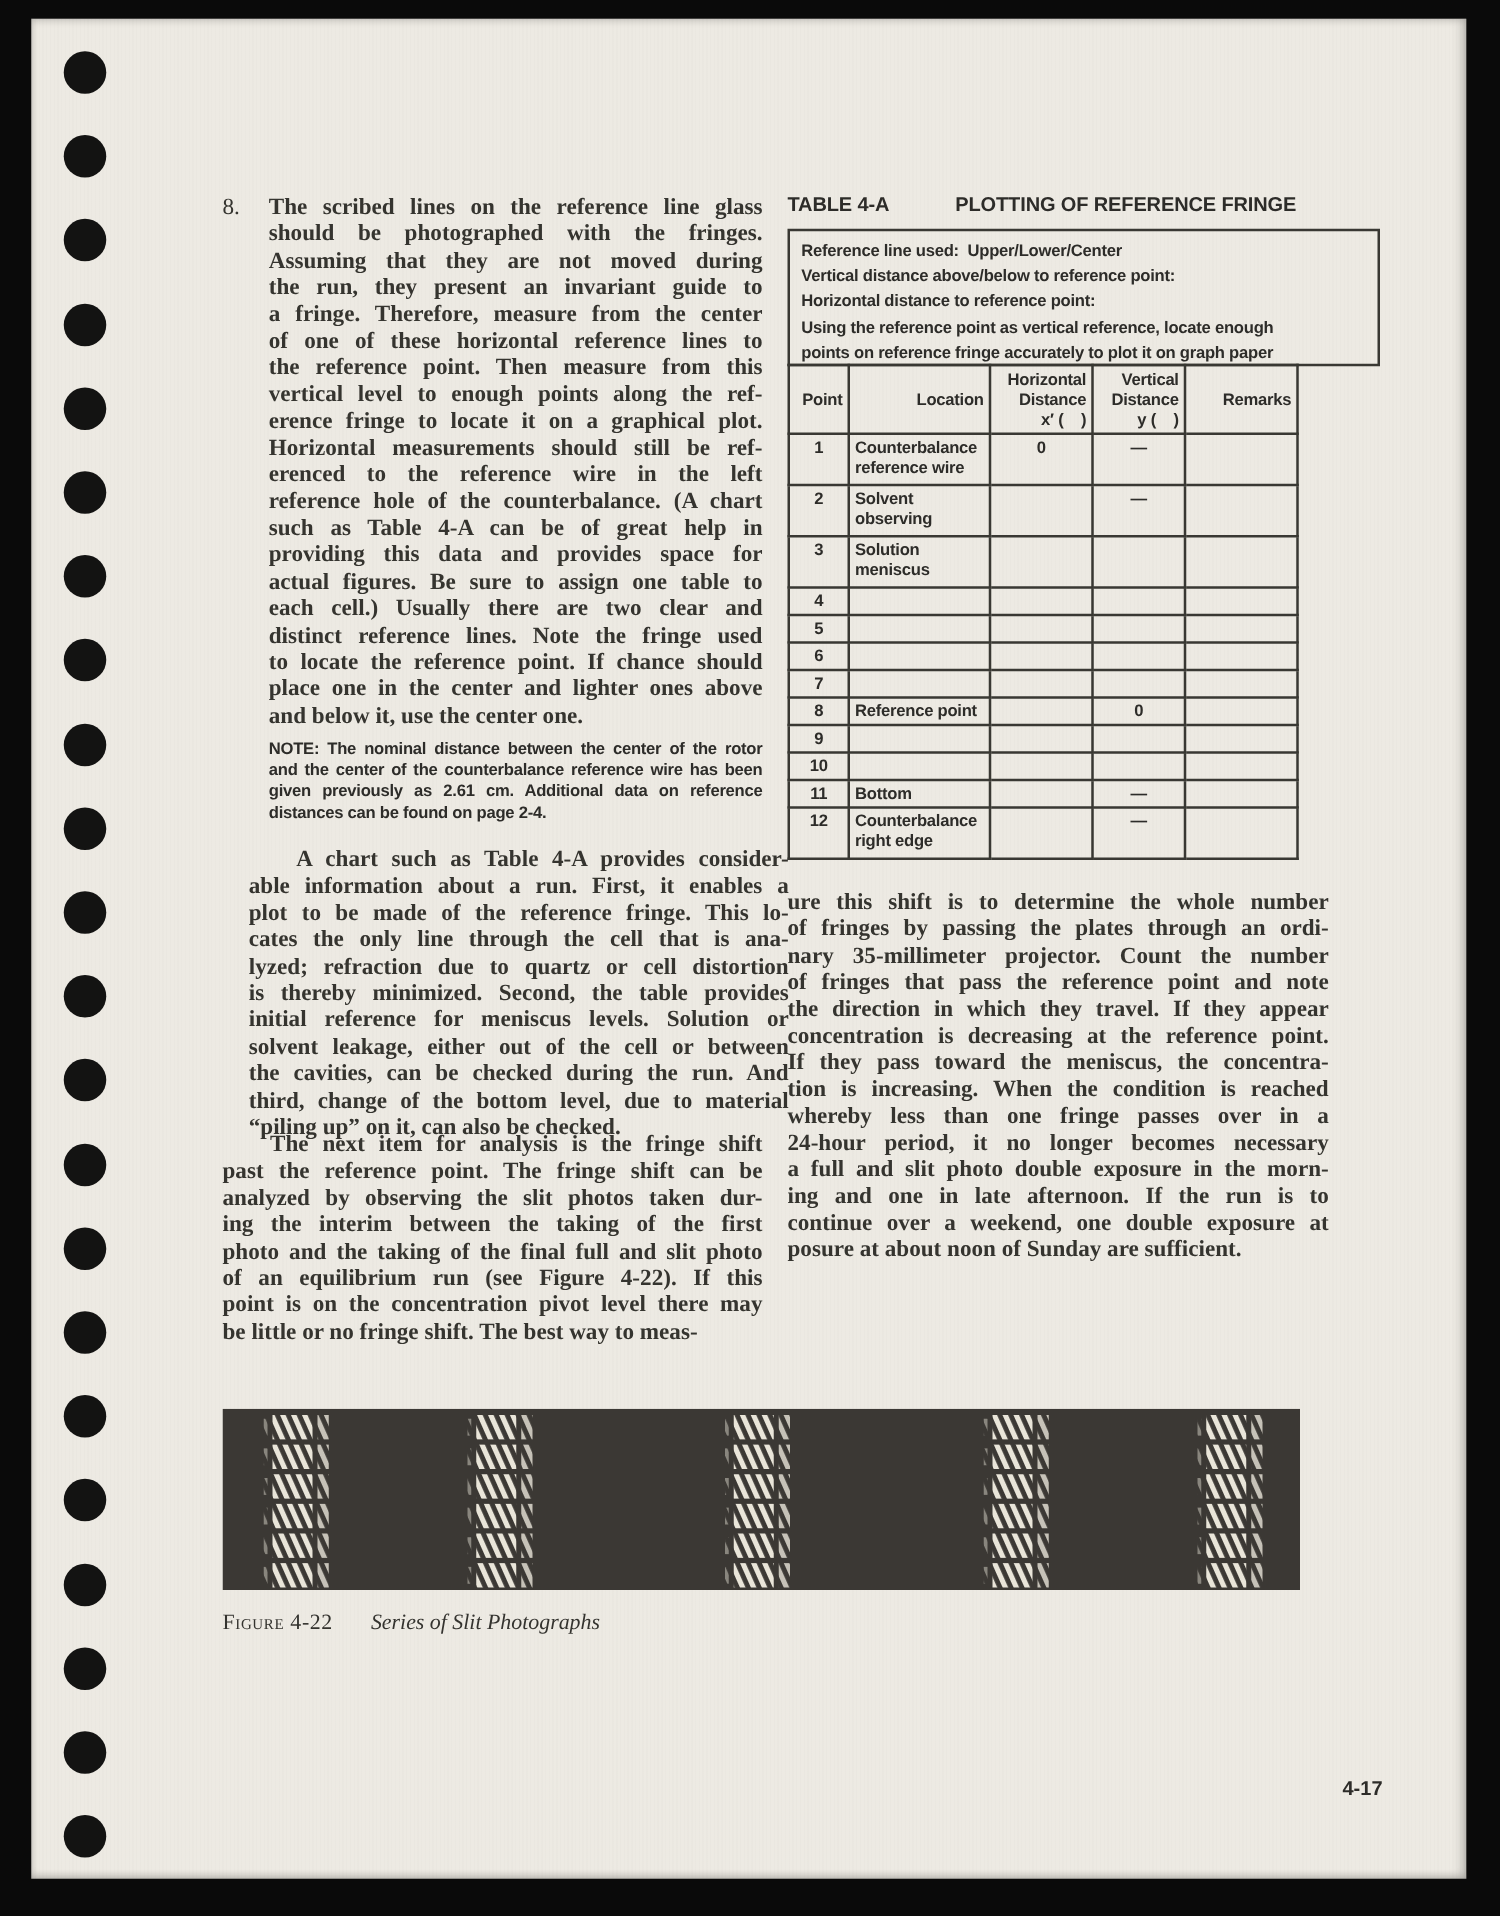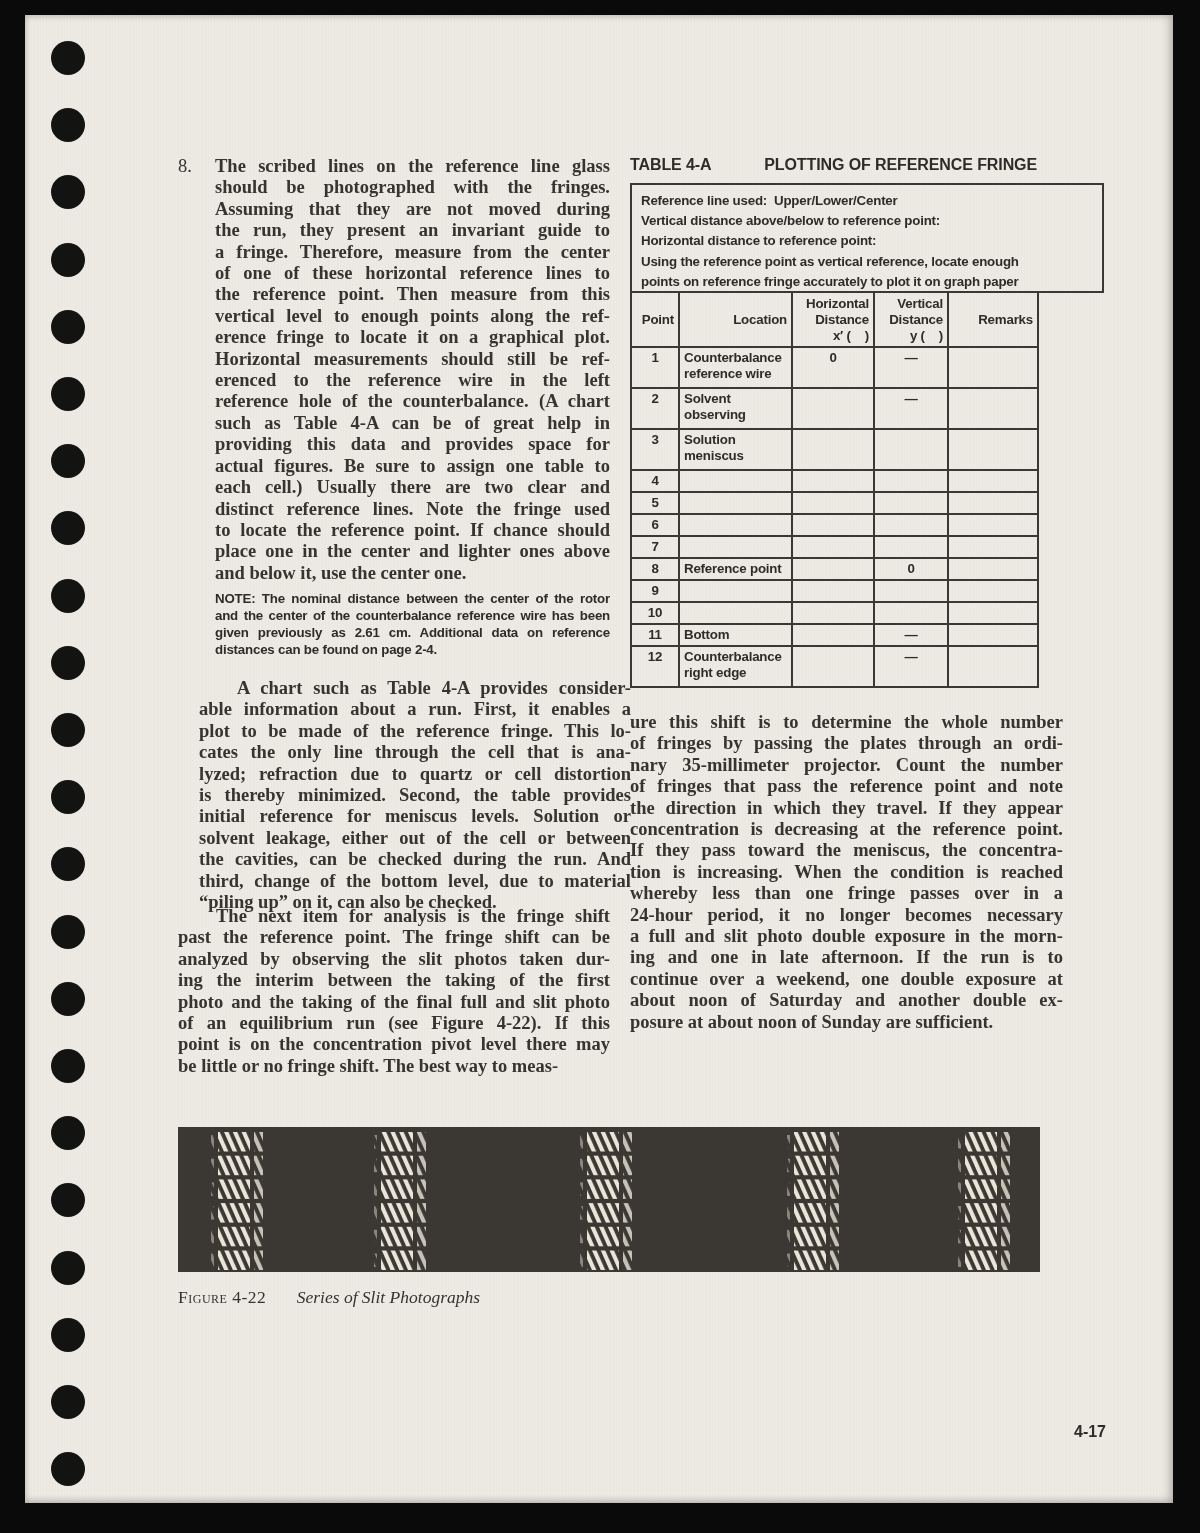--- a/index.html
+++ b/index.html
@@ -296,21 +296,20 @@
       <div class="tline">of fringes that pass the reference point and note</div>
       <div class="tline">the direction in which they travel. If they appear</div>
       <div class="tline">concentration is decreasing at the reference point.</div>
       <div class="tline">If they pass toward the meniscus, the concentra-</div>
       <div class="tline">tion is increasing. When the condition is reached</div>
       <div class="tline">whereby less than one fringe passes over in a</div>
       <div class="tline">24-hour period, it no longer becomes necessary</div>
       <div class="tline">a full and slit photo double exposure in the morn-</div>
       <div class="tline">ing and one in late afternoon. If the run is to</div>
       <div class="tline">continue over a weekend, one double exposure at</div>
-      <div class="tline">about noon of Saturday and another double ex-</div>
       <div class="tline">posure at about noon of Sunday are sufficient.</div>
     </div>
 
   <div id="figure-wrap">
     <svg id="fringe-svg" width="862" height="145" viewBox="0 0 862 145" xmlns="http://www.w3.org/2000/svg">
       <defs>
         <pattern id="hatch" width="8" height="8" patternUnits="userSpaceOnUse" patternTransform="rotate(-24)">
           <rect width="8" height="8" fill="#3b3834"></rect>
           <rect x="0" y="0" width="4.1" height="8" fill="#e9e5d9"></rect>
         </pattern>

